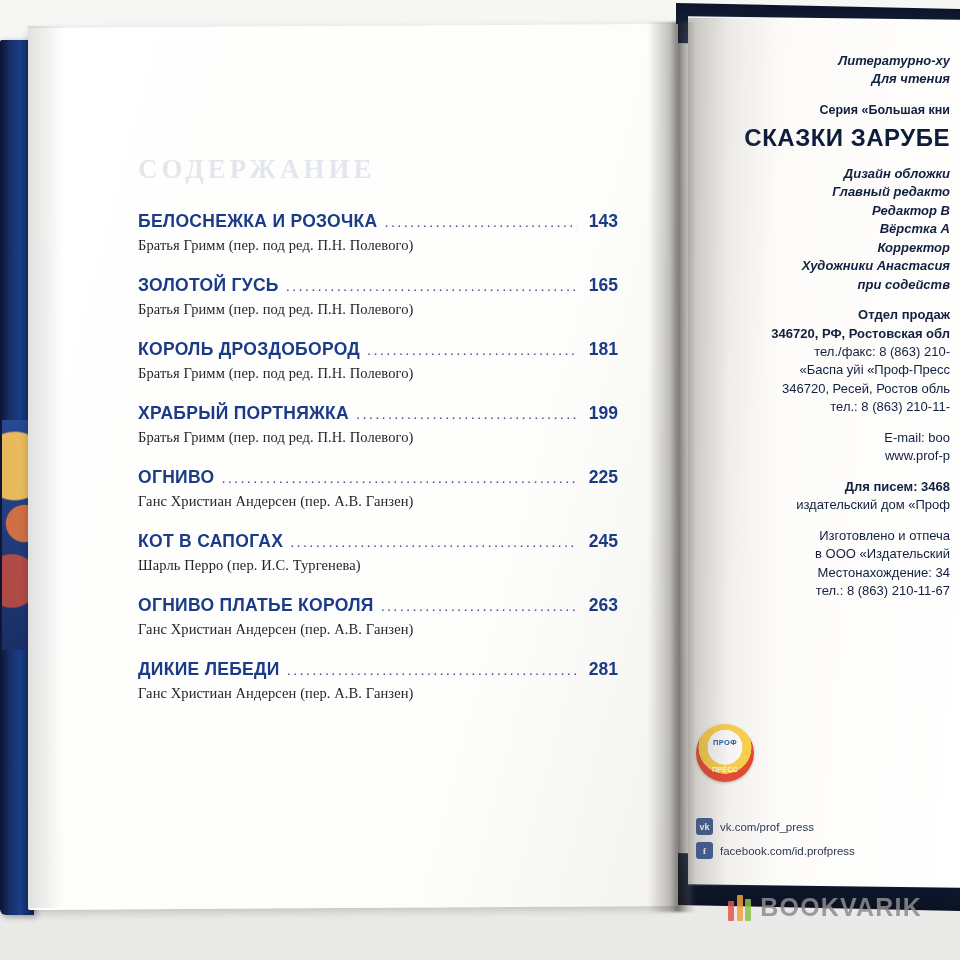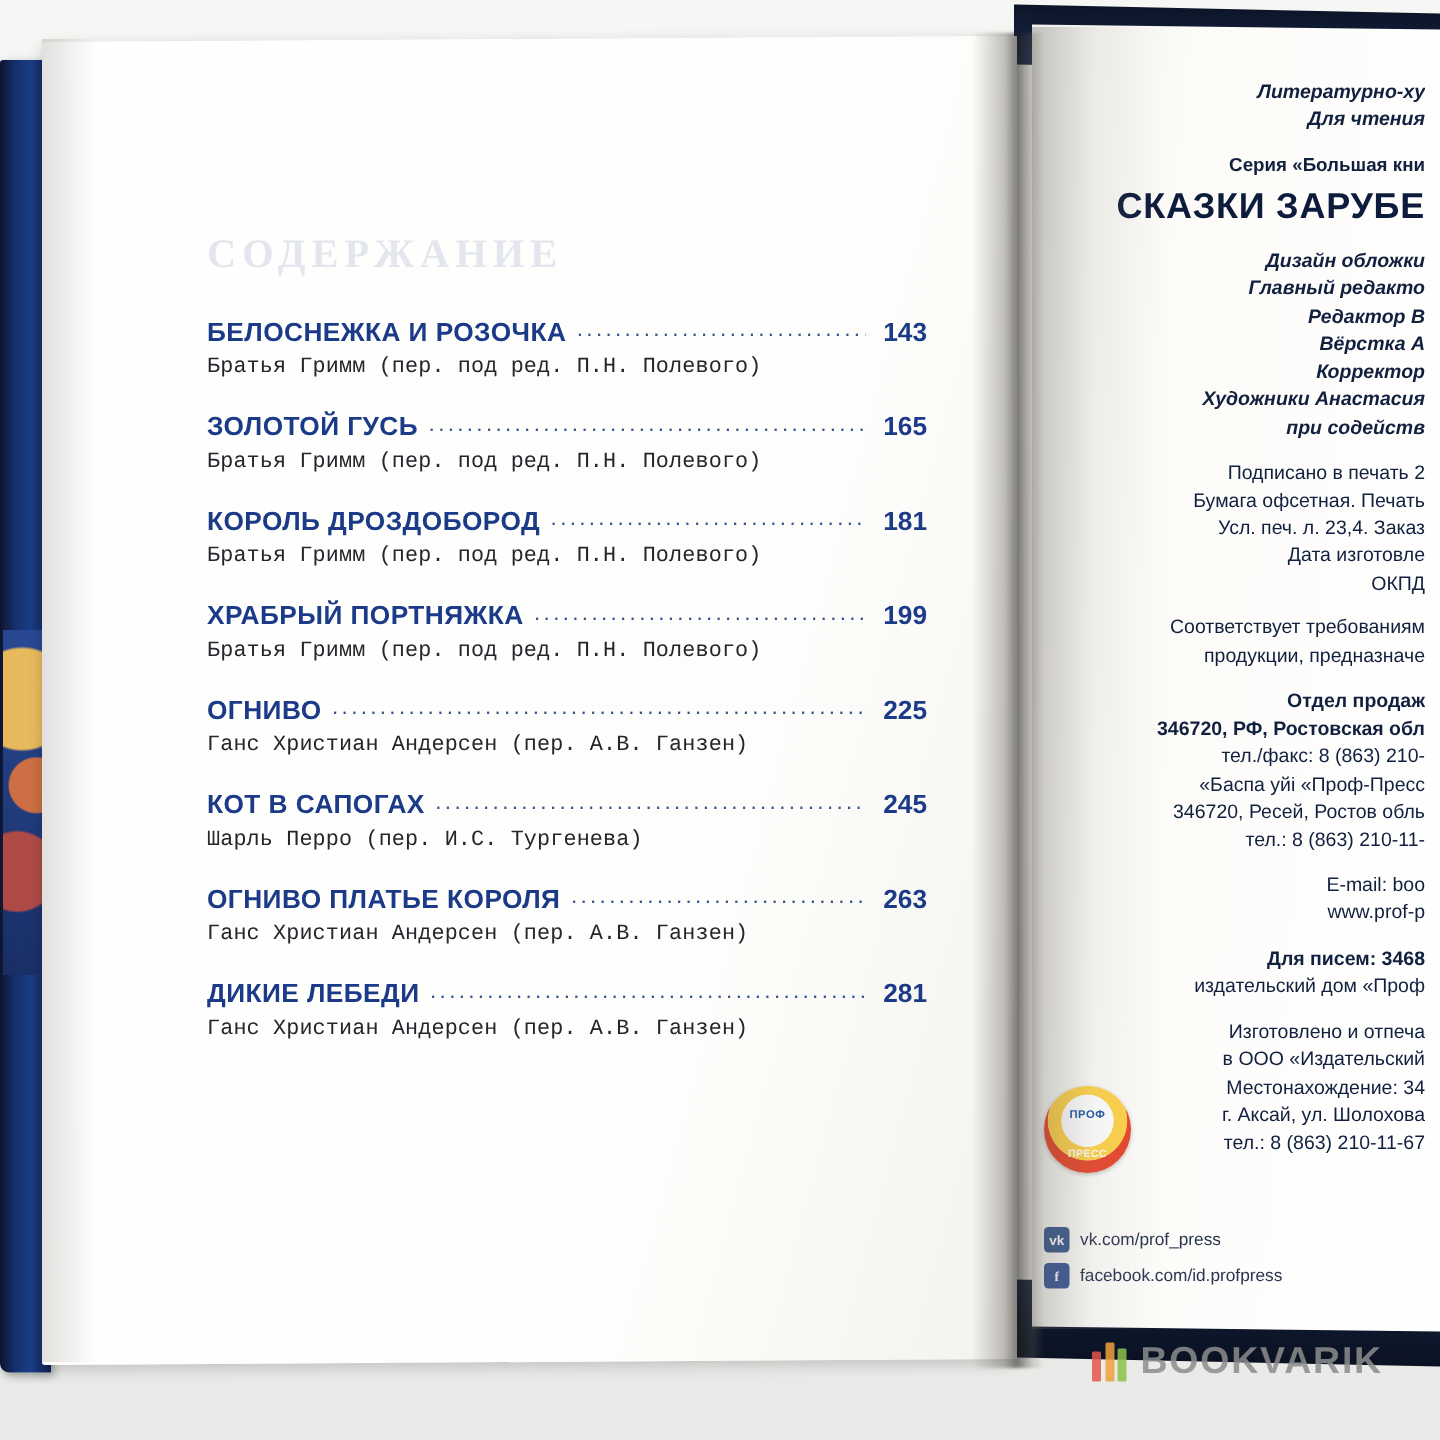--- a/index.html
+++ b/index.html
@@ -150,21 +150,21 @@
     opacity: 0.5;
     text-align: left;
     margin: 0 0 26px 0;
     user-select: none;
   }
   .toc-entry {
     margin-bottom: 21px;
   }
   .toc-line {
     display: flex;
-    align-items: center;
+    align-items: flex-end;
     white-space: nowrap;
   }
   .toc-title {
     font-family: "Liberation Sans", sans-serif;
     font-weight: bold;
     font-size: 17.5px;
     letter-spacing: 0.3px;
     color: #1b3a87;
     flex: 0 0 auto;
   }
@@ -181,21 +181,21 @@
   .toc-page {
     font-family: "Liberation Sans", sans-serif;
     font-weight: bold;
     font-size: 17.5px;
     color: #1b3a87;
     flex: 0 0 auto;
     min-width: 36px;
     text-align: right;
   }
   .toc-author {
-    font-family: Liberation Mono, monospace;
+    font-family: Liberation Serif, serif;
     font-size: 14.5px;
     color: #23262c;
     margin-top: 5px;
     letter-spacing: 0.1px;
   }
 
   
   .colophon {
     position: absolute;
     left: 12px;
@@ -454,30 +454,20 @@
           <div class="col-block">
             <div class="col-line">Дизайн обложки</div>
             <div class="col-line">Главный редакто</div>
             <div class="col-line">Редактор В</div>
             <div class="col-line">Вёрстка А</div>
             <div class="col-line">Корректор</div>
             <div class="col-line">Художники Анастасия</div>
             <div class="col-line">при содейств</div>
           </div>
 
-          <div class="col-block">
-            <div class="col-line plain">Подписано в печать 2</div>
-            <div class="col-line plain">Бумага офсетная. Печать</div>
-            <div class="col-line plain">Усл. печ. л. 23,4. Заказ</div>
-            <div class="col-line plain">Дата изготовле</div>
-            <div class="col-line plain">ОКПД</div>
-            <div class="col-gap"></div>
-            <div class="col-line plain">Соответствует требованиям</div>
-            <div class="col-line plain">продукции, предназначе</div>
-          </div>
 
           <div class="col-block">
             <div class="col-line bold">Отдел продаж</div>
             <div class="col-line bold">346720, РФ, Ростовская обл</div>
             <div class="col-line plain">тел./факс: 8 (863) 210-</div>
             <div class="col-line plain">«Баспа уйі «Проф-Пресс</div>
             <div class="col-line plain">346720, Ресей, Ростов обль</div>
             <div class="col-line plain">тел.: 8 (863) 210-11-</div>
           </div>
 
@@ -488,21 +478,20 @@
 
           <div class="col-block">
             <div class="col-line bold">Для писем: 3468</div>
             <div class="col-line plain">издательский дом «Проф</div>
           </div>
 
           <div class="col-block">
             <div class="col-line plain">Изготовлено и отпеча</div>
             <div class="col-line plain">в ООО «Издательский</div>
             <div class="col-line plain">Местонахождение: 34</div>
-            <div class="col-line plain">г. Аксай, ул. Шолохова</div>
             <div class="col-line plain">тел.: 8 (863) 210-11-67</div>
           </div>
         </div>
 
         <div class="logo">
           <div class="logo-top">ПРОФ</div>
           <div class="logo-text">ПРЕСС</div>
         </div>
 
         <div class="social">

